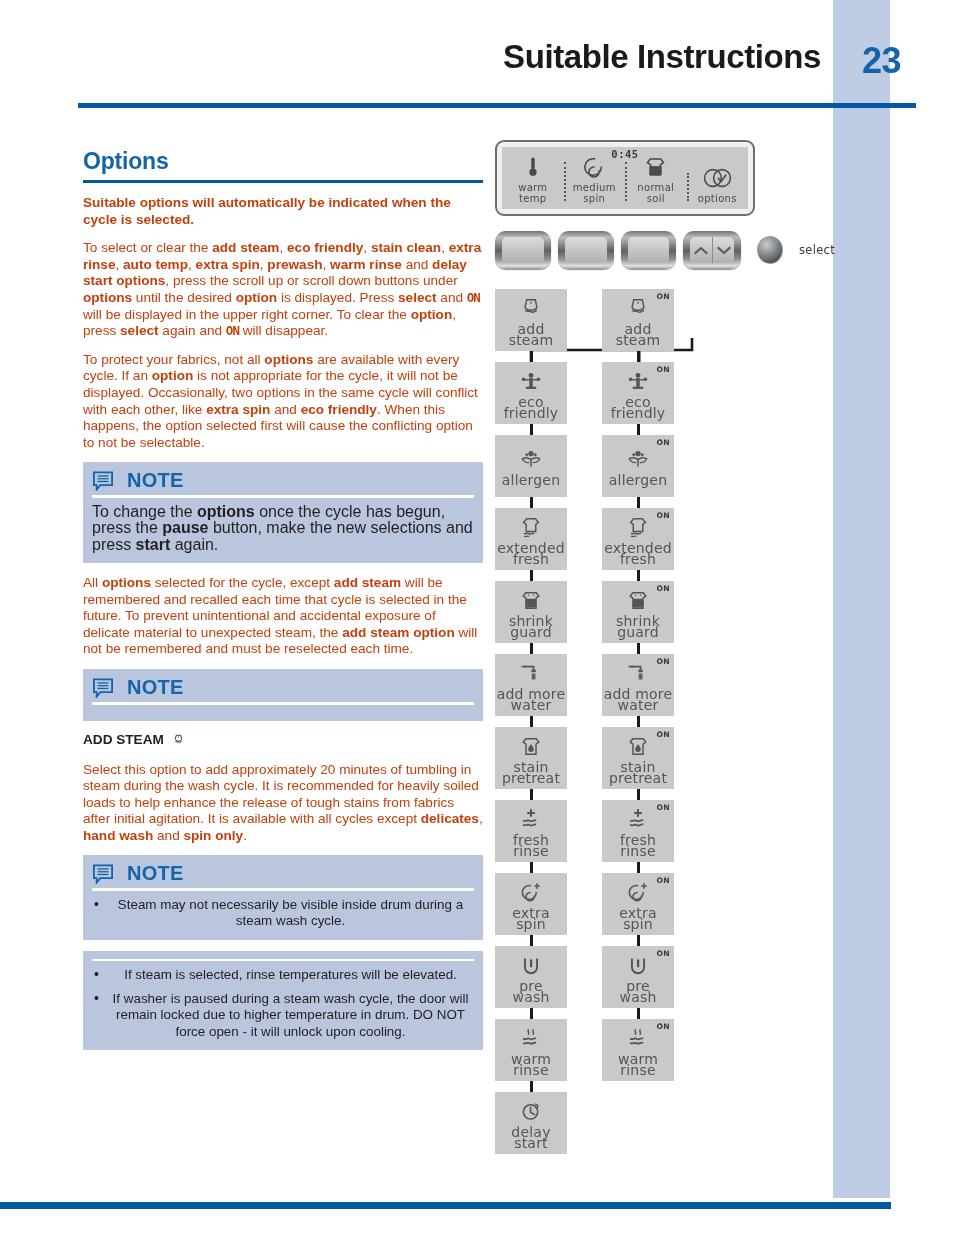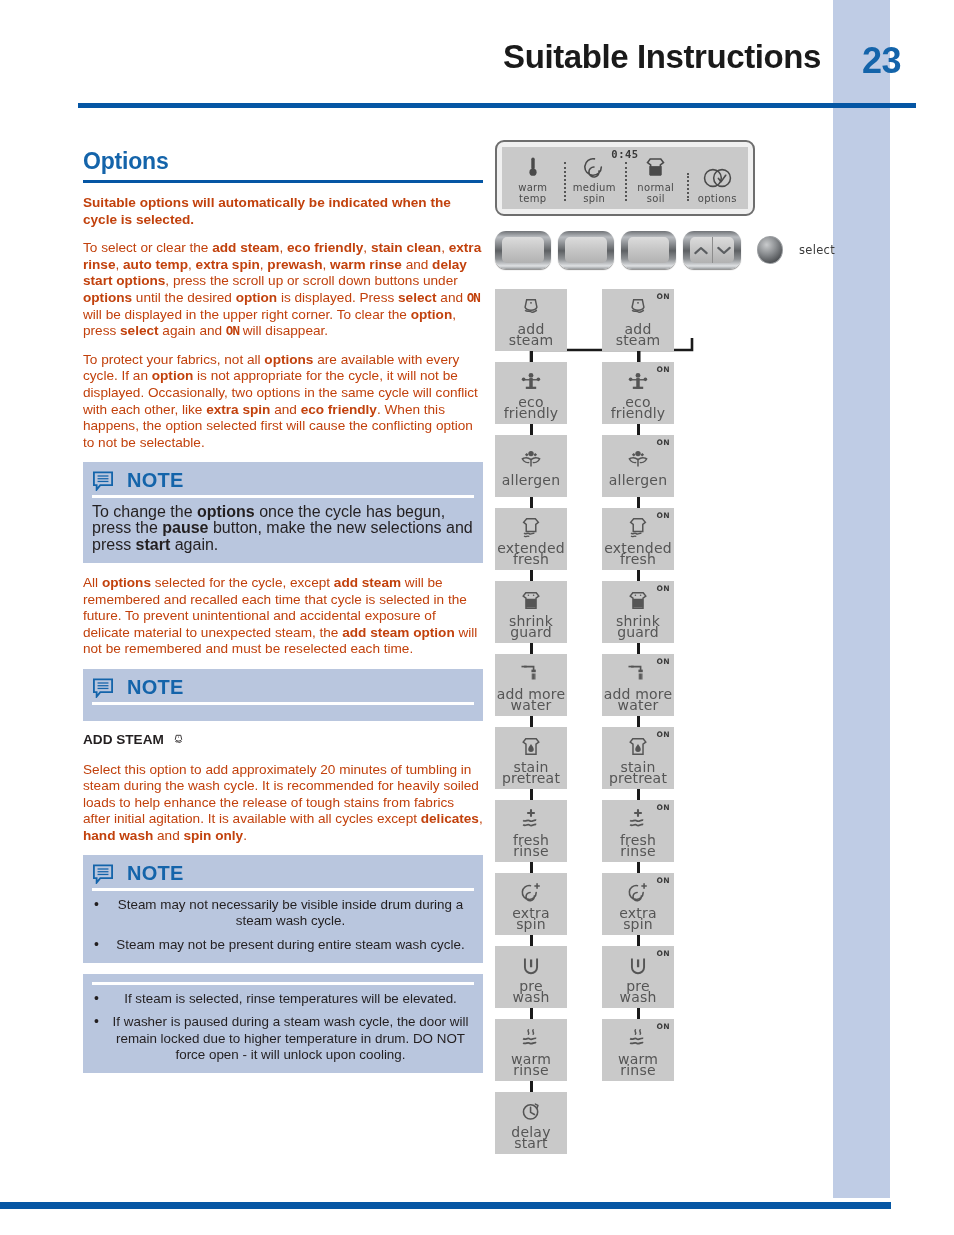--- a/index.html
+++ b/index.html
@@ -429,21 +429,20 @@
           <line x1="6" y1="5.5" x2="18" y2="5.5" stroke="#1464aa" stroke-width="1.4"></line>
           <line x1="6" y1="8.5" x2="18" y2="8.5" stroke="#1464aa" stroke-width="1.4"></line>
           <line x1="6" y1="11.5" x2="18" y2="11.5" stroke="#1464aa" stroke-width="1.4"></line>
         </svg>
       </span>
       <span class="ctitle">NOTE</span>
     </div>
     <div class="callout-rule"></div>
     <ul>
         <li>Steam may not necessarily be visible inside drum during a steam wash cycle.</li>
-        <li>Steam may not be present during entire steam wash cycle.</li>
       </ul>
   </div>
 
   <div class="callout">
     <div class="callout-rule"></div>
     <ul>
         <li>If steam is selected, rinse temperatures will be elevated.</li>
         <li>If washer is paused during a steam wash cycle, the door will remain locked due to higher temperature in drum. DO NOT force open - it will unlock upon cooling.</li>
       </ul>
   </div>

